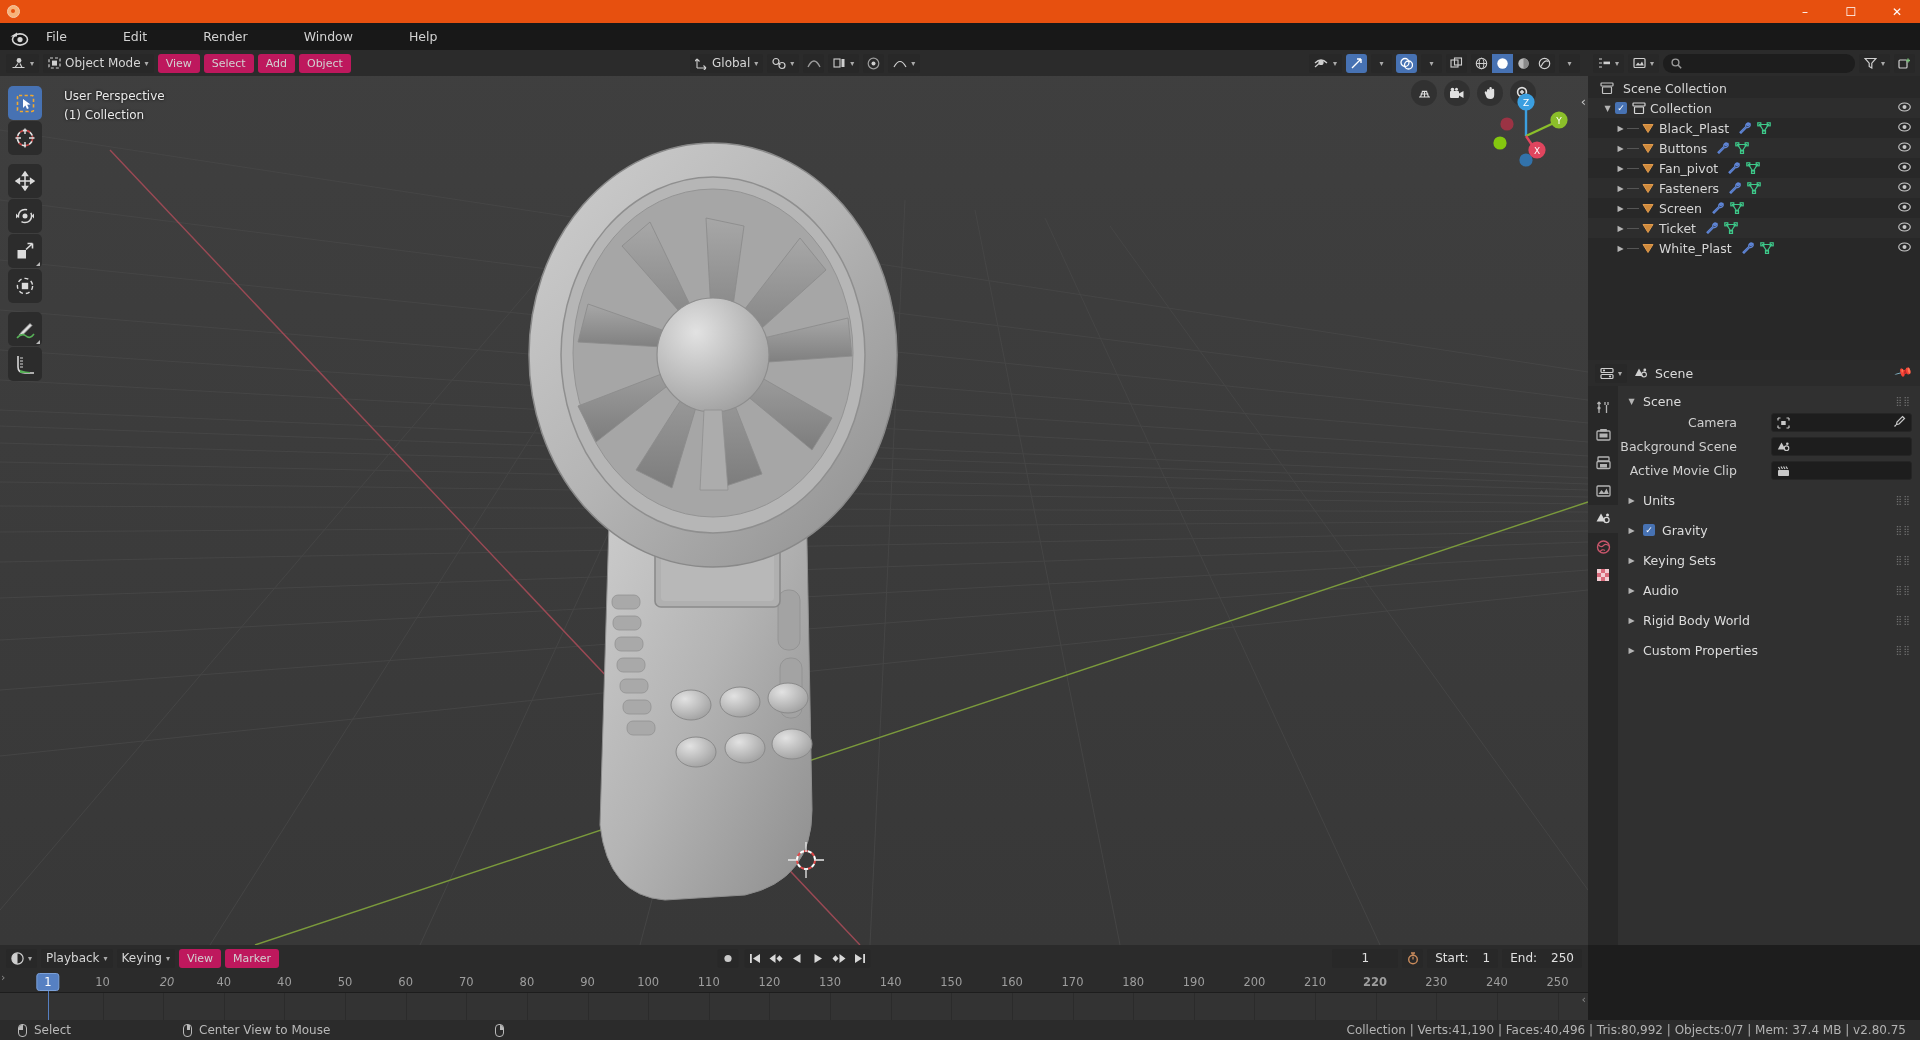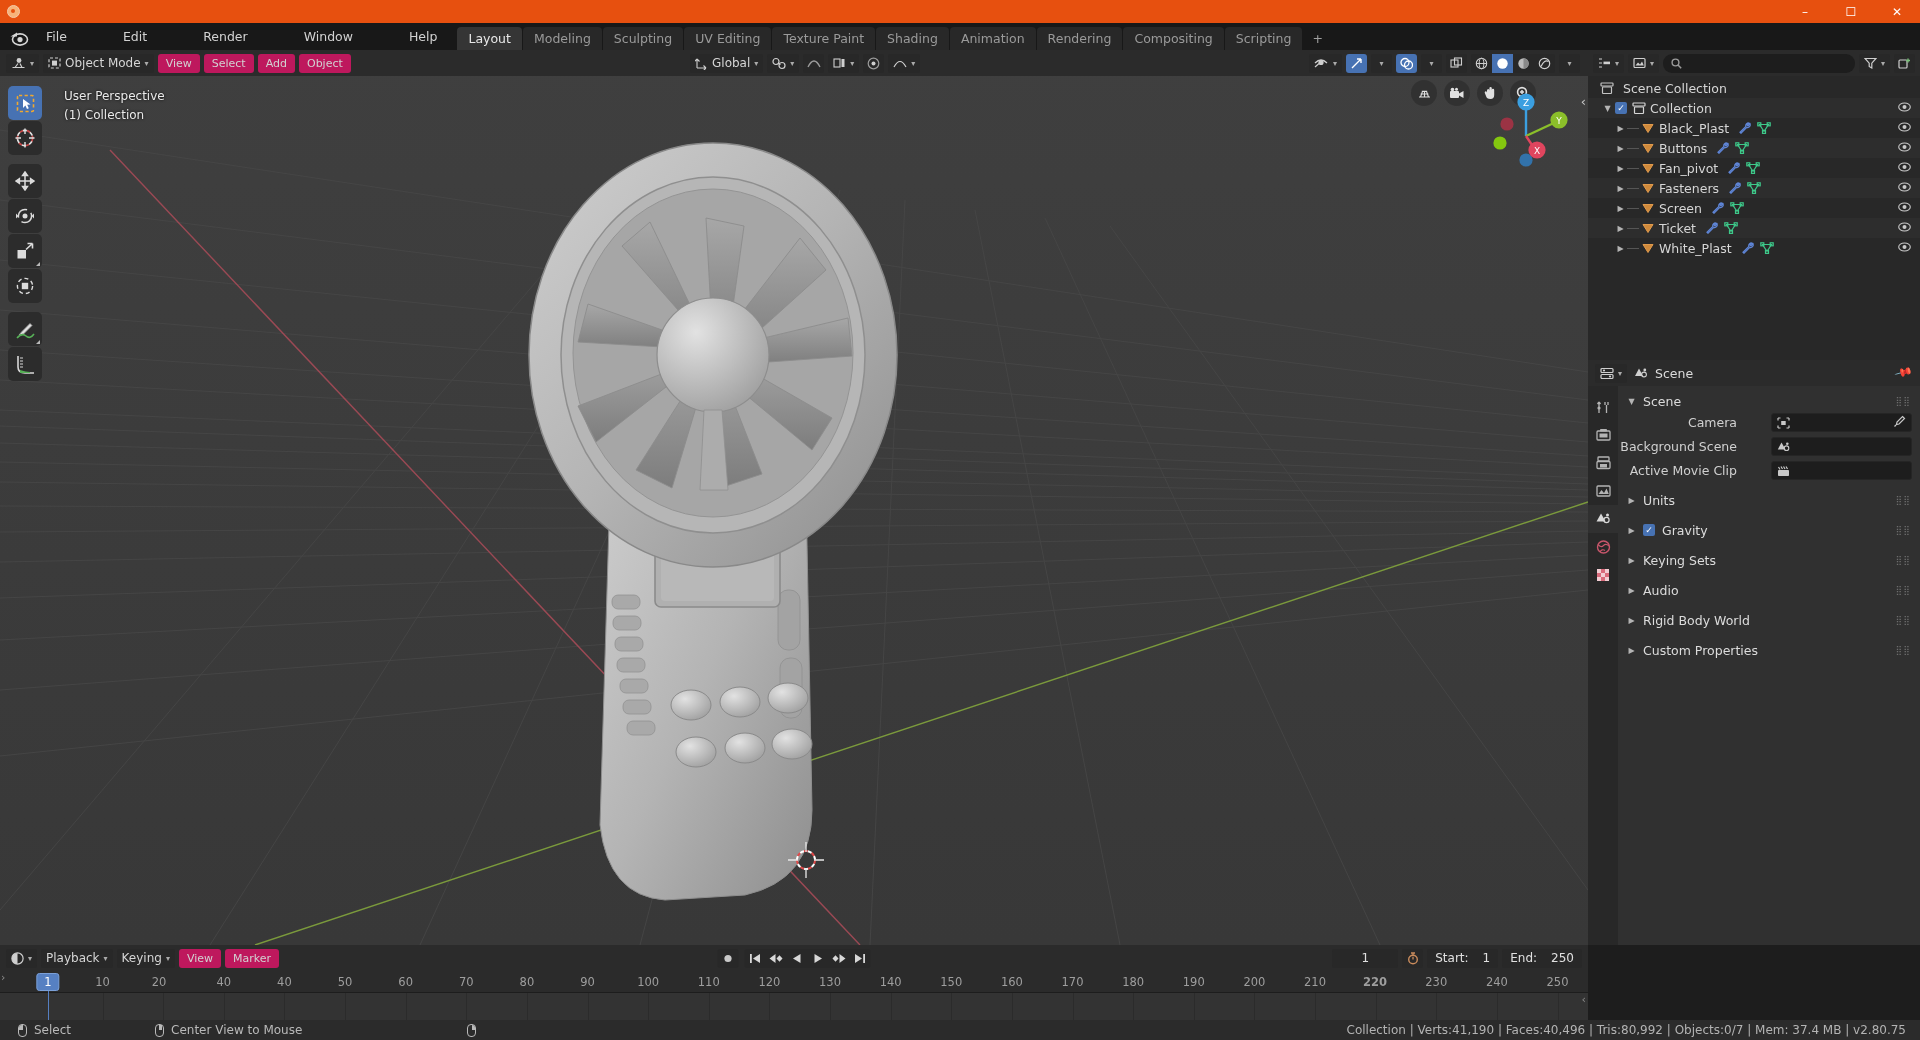--- a/index.html
+++ b/index.html
@@ -180,33 +180,20 @@
         <circle cx="12" cy="12.6" r="2.6" fill="#d6d6d6"></circle>
         <path d="M2.5 9.5 L9 5.5 L9 9.5 Z" fill="#d6d6d6"></path>
       </svg>
     </span>
     <div class="menu">
       <div class="menu-item">File</div>
       <div class="menu-item">Edit</div>
       <div class="menu-item">Render</div>
       <div class="menu-item">Window</div>
       <div class="menu-item">Help</div>
-    </div>
-    <div class="ws-tabs">
-      <div class="ws-tab active">Layout</div>
-      <div class="ws-tab">Modeling</div>
-      <div class="ws-tab">Sculpting</div>
-      <div class="ws-tab">UV Editing</div>
-      <div class="ws-tab">Texture Paint</div>
-      <div class="ws-tab">Shading</div>
-      <div class="ws-tab">Animation</div>
-      <div class="ws-tab">Rendering</div>
-      <div class="ws-tab">Compositing</div>
-      <div class="ws-tab">Scripting</div>
-      <div class="ws-tab plus">+</div>
     </div>
 
     <div class="topbar-right">
       <div class="dbox">
         <span class="ico">
           <svg width="13" height="12" viewBox="0 0 13 12">
               <path d="M5 1 L8.5 8 L1.5 8 Z" fill="#d0d0d0"></path>
               <circle cx="10" cy="3" r="1.3" fill="#d0d0d0"></circle>
               <circle cx="9.6" cy="7" r="2.1" fill="none" stroke="#d0d0d0" stroke-width="1.1"></circle>
             </svg>
@@ -662,21 +649,21 @@
         </div>
         <div class="num-fld2">
           <span>End:</span>
           <span>250</span>
         </div>
       </div>
     </div>
 
     <div class="tl-ruler" id="tl-ruler">
         <div class="tick-lbl" style="left: 102.56px;">10</div>
-        <div class="tick-lbl" style="left: 159px;">20</div>
+        <div class="tick-lbl" style="left: 167px; font-style: italic;">20</div>
         <div class="tick-lbl" style="left: 223.805px;">40</div>
         <div class="tick-lbl" style="left: 284.428px;">40</div>
         <div class="tick-lbl" style="left: 345.051px;">50</div>
         <div class="tick-lbl" style="left: 405.673px;">60</div>
         <div class="tick-lbl" style="left: 466.296px;">70</div>
         <div class="tick-lbl" style="left: 526.918px;">80</div>
         <div class="tick-lbl" style="left: 587.541px;">90</div>
         <div class="tick-lbl" style="left: 648.163px;">100</div>
         <div class="tick-lbl" style="left: 708.786px;">110</div>
         <div class="tick-lbl" style="left: 769.409px;">120</div>
@@ -1112,21 +1099,21 @@
   </div>
         </div>
     </div>
   </div>
 
   <div class="statusbar">
     <div class="sb-item">
       <span class="mouse-ico l"></span>
       <span>Select</span>
     </div>
-    <div class="sb-item" style="margin-left:84px">
+    <div class="sb-item" style="margin-left:112px">
       <span class="mouse-ico m"></span>
       <span>Center View to Mouse</span>
     </div>
     <div class="sb-item" style="margin-left:165px">
       <span class="mouse-ico r"></span>
       <span></span>
     </div>
     <div class="sb-right">Collection | Verts:41,190 | Faces:40,496 | Tris:80,992 | Objects:0/7 | Mem: 37.4 MB | v2.80.75</div>
   </div>
 

